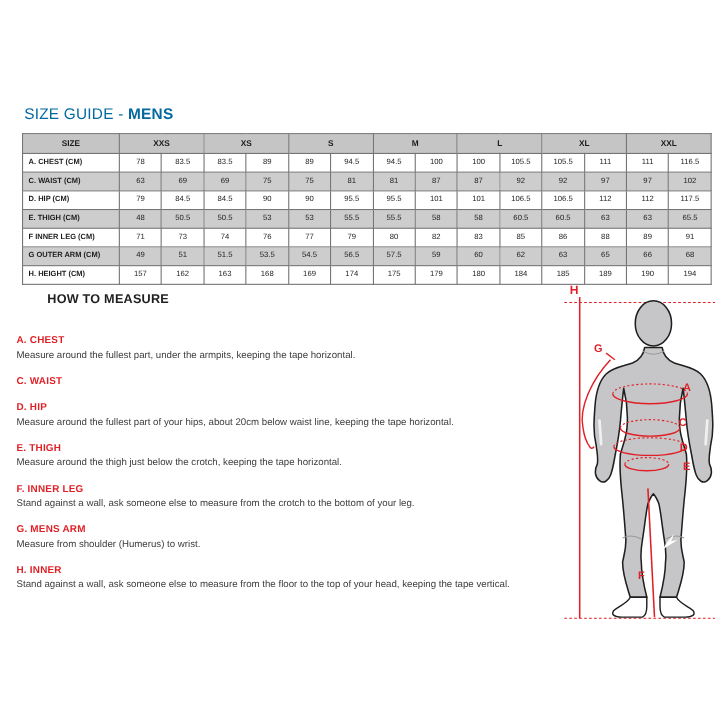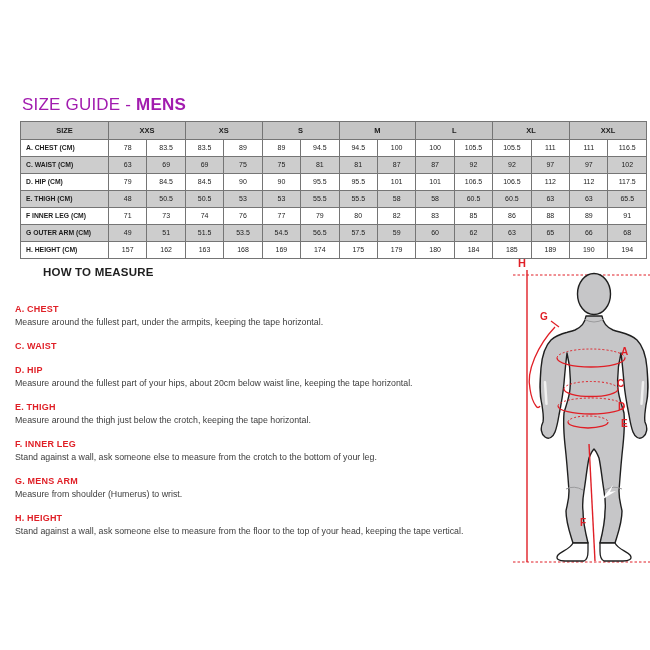--- a/index.html
+++ b/index.html
@@ -7,21 +7,21 @@
     --table-header-bg:#c5c5c5;
     --table-alt-bg:#cdcdcd;
     --ink:#1c1c1c;
   }
   html,body{margin:0;padding:0;}
   body{
     width:650px;height:650px;background:#ffffff;position:relative;
     font-family:"Liberation Sans", sans-serif;color:var(--ink);overflow:hidden;
   }
   .page-title{
-    position:absolute;left:22px;top:95px;font-size:17px;letter-spacing:.2px;color:#a21caf;
+    position:absolute;left:22px;top:95px;font-size:14px;letter-spacing:.2px;color:#0369a1;
   }
   .page-title .bold{font-weight:bold;}
   table.size-table{
     position:absolute;left:20px;top:121px;width:627px;
     border-collapse:collapse;table-layout:fixed;
     font-size:7px;color:var(--ink);border:1px solid #4a4a4a;
   }
   .size-table th,.size-table td{
     border:1px solid #757575;text-align:center;padding:0;height:16px;
     line-height:16px;overflow:hidden;white-space:nowrap;font-weight:normal;
@@ -227,21 +227,21 @@
     </div>
     <div class="measure-section">
       <h3>F. INNER LEG</h3>
       <p>Stand against a wall, ask someone else to measure from the crotch to the bottom of your leg.</p>
     </div>
     <div class="measure-section">
       <h3>G. MENS ARM</h3>
       <p>Measure from shoulder (Humerus) to wrist.</p>
     </div>
     <div class="measure-section">
-      <h3>H. HEIGHT</h3>
+      <h3>H. INNER</h3>
       <p>Stand against a wall, ask someone else to measure from the floor to the top of your head, keeping the tape vertical.</p>
     </div>
   </div>
 
 <div class="figure-wrap">
   <svg viewBox="0 0 150 330">
 
     <path d="M 13,22 H 150" stroke="#e01f26" stroke-width="1" stroke-dasharray="2.5 2" fill="none"></path>
     <path d="M 13,309 H 150" stroke="#e01f26" stroke-width="1" stroke-dasharray="2.5 2" fill="none"></path>
     <path d="M 27,17 V 309" stroke="#e01f26" stroke-width="1.4" fill="none"></path>

